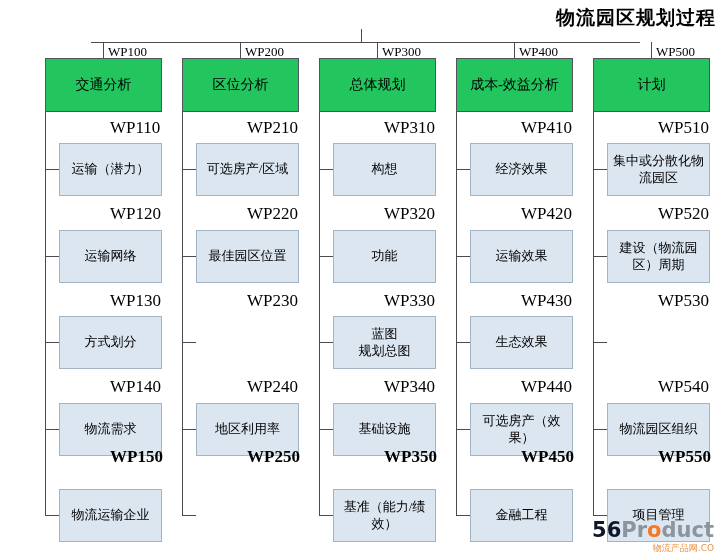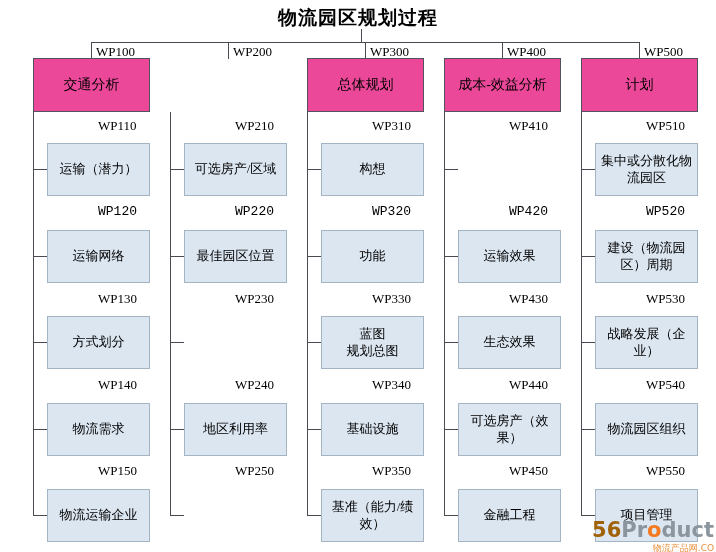--- a/index.html
+++ b/index.html
@@ -1,55 +1,55 @@
 <!DOCTYPE html>
 <html><head>
 <meta charset="utf-8">
 <style>
   html,body{margin:0;padding:0;background:#fff;}
   #canvas{
     position:relative;width:716px;height:552px;background:#ffffff;
     overflow:hidden;font-family:"Liberation Serif","DejaVu Serif",serif;color:#000;
   }
   .page-title{
-    position:absolute;left:0;right:0;top:5px;text-align:center;
+    position:absolute;left:0;right:0;top:5px;text-align:right;
     font-family:Liberation Sans, sans-serif;
     font-weight:bold;font-size:19px;letter-spacing:1px;
   }
   .cline{position:absolute;background:#4a4a52;}
   .title-drop{left:361px;top:29px;width:1px;height:13px;}
   .main-hline{left:91px;top:42px;width:549px;height:1px;}
-  .col{position:absolute;top:0;width:117px;height:500px;}
+  .col{position:absolute;top:0;width:117px;height:500px;margin-left:12px;}
   .top-drop{position:absolute;left:58px;top:42px;width:1px;height:17px;background:#4a4a52;}
   .wp-top-label{position:absolute;left:63px;top:44px;font-size:13px;white-space:nowrap;}
   .header-box{
     position:absolute;left:0;top:58px;width:117px;height:54px;box-sizing:border-box;
-    background:#ec4899;border:1px solid #53535f;
+    background:#22c55e;border:1px solid #53535f;
     display:flex;align-items:center;justify-content:center;
     font-size:14px;text-align:center;
   }
   .col-vline{position:absolute;left:0;top:112px;width:1px;height:404px;background:#4a4a52;}
-  .item-label{position:absolute;left:65px;font-size:13px;white-space:nowrap;}
+  .item-label{position:absolute;left:65px;font-size:17px;white-space:nowrap;}
   .stub{position:absolute;left:0;width:14px;height:1px;background:#4a4a52;}
   .item-box{
     position:absolute;left:14px;width:103px;height:53px;box-sizing:border-box;
     background:#dce6f1;border:1px solid #a3b4c4;
     display:flex;align-items:center;justify-content:center;
     font-size:13px;line-height:1.3;padding:0 5px;
   }
   .item-text{white-space:pre-line;text-align:center;display:block;}
   
-  .lbl-r1{top:118px;} .lbl-r2{top:204px;font-family:Liberation Mono, monospace;} .lbl-r3{top:291px;} .lbl-r4{top:377px;} .lbl-r5{top:463px;}
+  .lbl-r1{top:118px;} .lbl-r2{top:204px;} .lbl-r3{top:291px;} .lbl-r4{top:377px;} .lbl-r5{top:447px;font-weight:bold;}
   .box-r1{top:143px;} .box-r2{top:230px;} .box-r3{top:316px;} .box-r4{top:403px;} .box-r5{top:489px;}
   .stub-r1{top:169px;} .stub-r2{top:256px;} .stub-r3{top:342px;} .stub-r4{top:429px;} .stub-r5{top:515px;}
   
   .watermark{position:absolute;right:2px;top:519px;text-align:right;
     font-family:"DejaVu Sans","Liberation Sans",sans-serif;z-index:5;}
   .wm-big{font-size:21px;font-weight:bold;color:#8b959d;line-height:1.1;}
-  .wm-56{color:#a16207;}
+  .wm-56{color:#0f172a;}
   .wm-o{color:#f4791f;}
   .wm-small{font-size:9px;color:#e8913f;margin-top:0;}
 </style>
 </head>
 <body>
 
 <div id="canvas">
 
   <div class="page-title">物流园区规划过程</div>
 
@@ -91,20 +91,23 @@
     <div class="item-label lbl-r5">WP150</div>
     <div class="stub stub-r5"></div>
     <div class="item-box box-r5">
         <span class="item-text">物流运输企业</span>
       </div>
   </div>
 
   <div class="col" style="left:170px">
     <div class="top-drop"></div>
     <div class="wp-top-label">WP200</div>
+    <div class="header-box">
+        <span class="item-text">区位分析</span>
+      </div>
     <div class="col-vline"></div>
 
     <div class="item-label lbl-r1">WP210</div>
     <div class="stub stub-r1"></div>
     <div class="item-box box-r1">
         <span class="item-text">可选房产/区域</span>
       </div>
 
     <div class="item-label lbl-r2">WP220</div>
     <div class="stub stub-r2"></div>
@@ -168,20 +171,23 @@
   <div class="col" style="left:444px">
     <div class="top-drop"></div>
     <div class="wp-top-label">WP400</div>
     <div class="header-box">
         <span class="item-text">成本-效益分析</span>
       </div>
     <div class="col-vline"></div>
 
     <div class="item-label lbl-r1">WP410</div>
     <div class="stub stub-r1"></div>
+    <div class="item-box box-r1">
+        <span class="item-text">经济效果</span>
+      </div>
 
     <div class="item-label lbl-r2">WP420</div>
     <div class="stub stub-r2"></div>
     <div class="item-box box-r2">
         <span class="item-text">运输效果</span>
       </div>
 
     <div class="item-label lbl-r3">WP430</div>
     <div class="stub stub-r3"></div>
     <div class="item-box box-r3">
@@ -216,23 +222,20 @@
       </div>
 
     <div class="item-label lbl-r2">WP520</div>
     <div class="stub stub-r2"></div>
     <div class="item-box box-r2">
         <span class="item-text">建设（物流园区）周期</span>
       </div>
 
     <div class="item-label lbl-r3">WP530</div>
     <div class="stub stub-r3"></div>
-    <div class="item-box box-r3">
-        <span class="item-text">战略发展（企业）</span>
-      </div>
 
     <div class="item-label lbl-r4">WP540</div>
     <div class="stub stub-r4"></div>
     <div class="item-box box-r4">
         <span class="item-text">物流园区组织</span>
       </div>
 
     <div class="item-label lbl-r5">WP550</div>
     <div class="stub stub-r5"></div>
     <div class="item-box box-r5">

